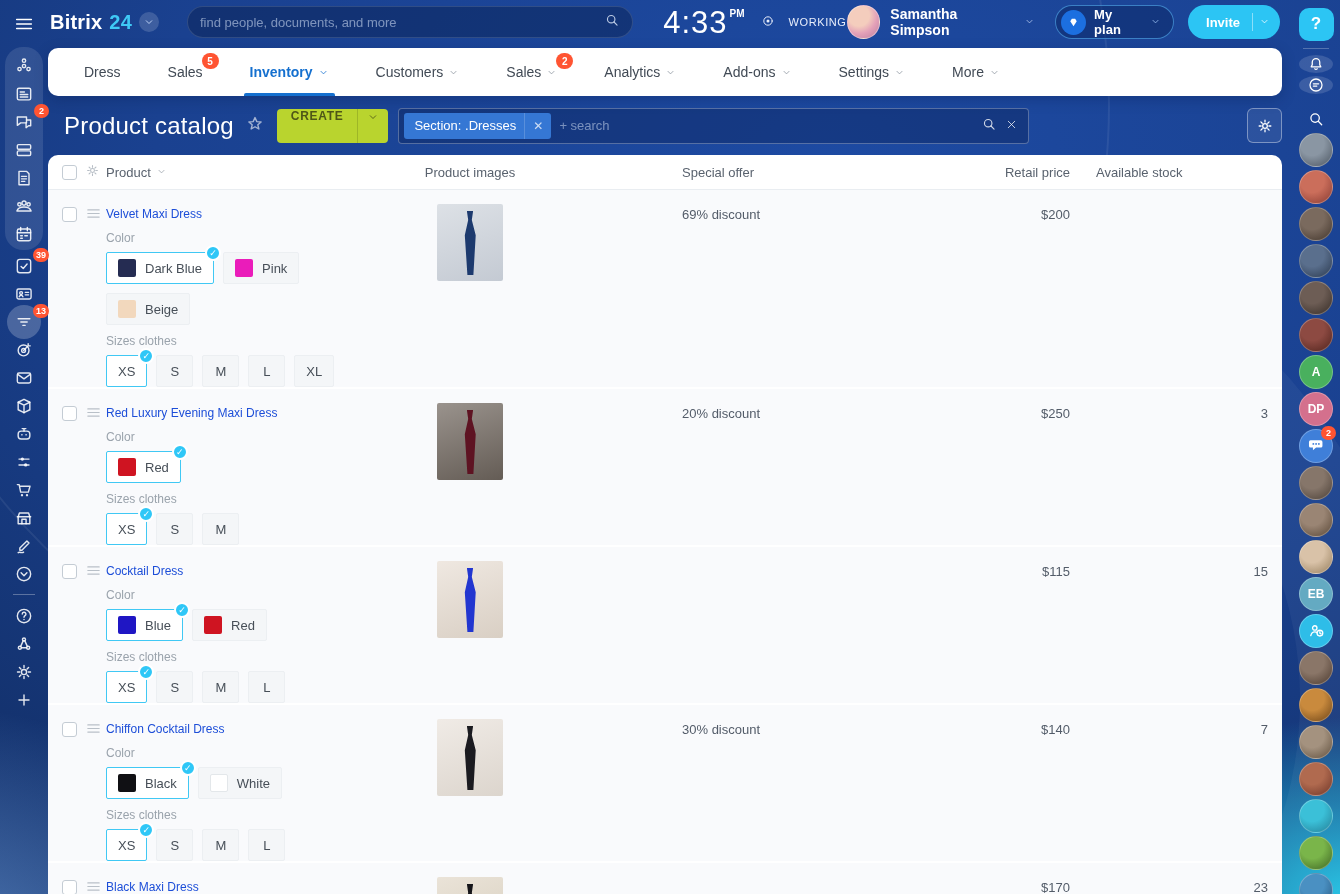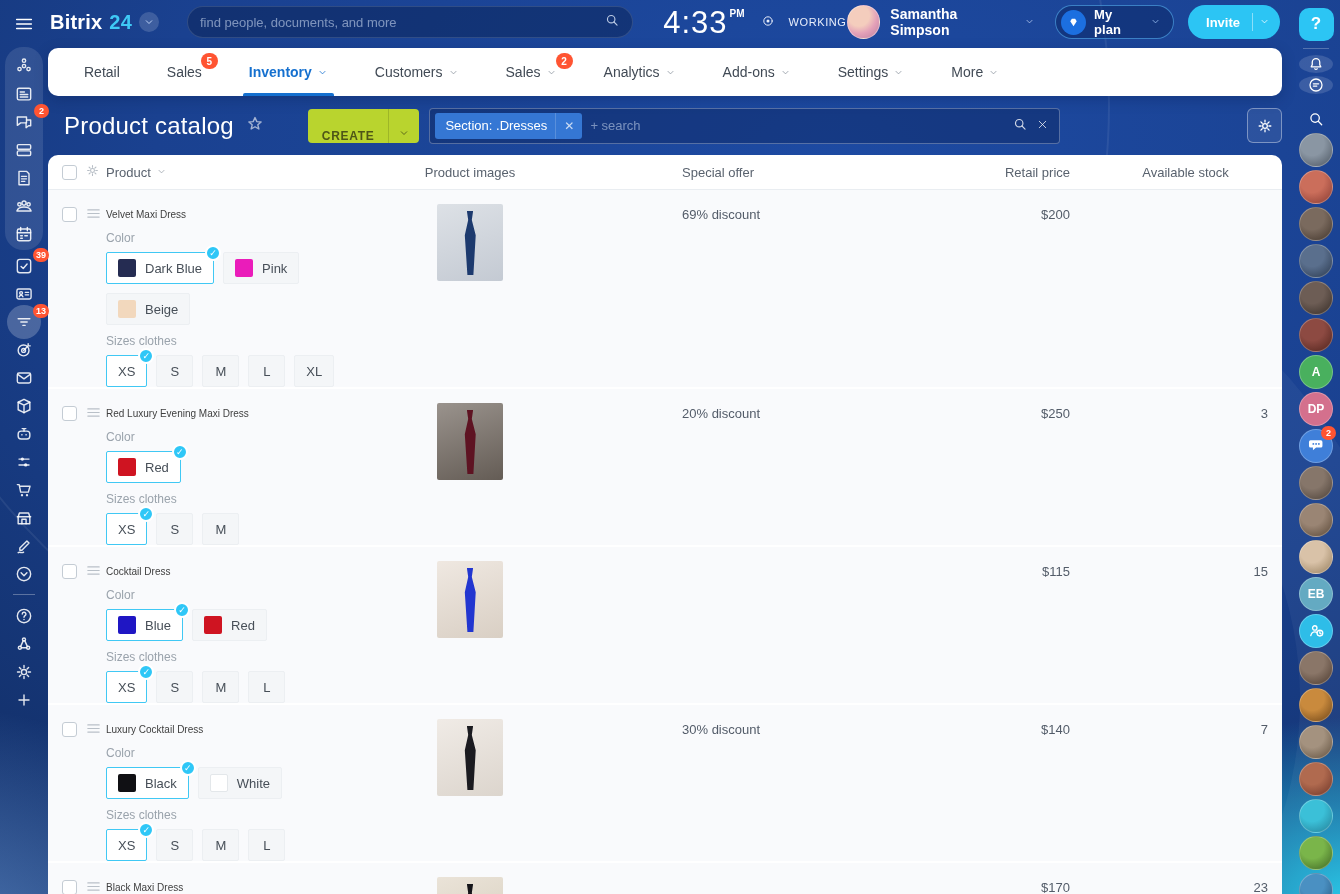--- a/index.html
+++ b/index.html
@@ -75,21 +75,21 @@
   .nav-item .crt{color:#8b949e}
   .nav-item.active{color:#1570cf;font-weight:bold}
   .nav-item.active .crt{color:#1570cf}
   .nav-item.active::after{content:"";position:absolute;left:-6px;right:-6px;bottom:0;height:3px;background:#1570cf;border-radius:2px 2px 0 0}
   .nav-badge{position:absolute;top:5px;right:-16px;min-width:17px;height:16px;border-radius:9px;background:#ff5432;color:#fff;
     font-size:10px;font-weight:bold;display:flex;align-items:center;justify-content:center;padding:0 4px}
 
   .page-head{height:59px;display:flex;align-items:center}
   .page-title{margin-left:16px;color:#fff;font-size:24px;font-weight:normal;letter-spacing:.2px}
   .star{margin-left:11px;color:rgba(255,255,255,.6);cursor:pointer}
-  .create-btn{margin-left:43px;height:34px;border-radius:4px;background:#b9d42e;display:flex;align-items:flex-end;cursor:pointer;overflow:hidden}
+  .create-btn{margin-left:12px;height:34px;border-radius:4px;background:#b9d42e;display:flex;align-items:flex-start;cursor:pointer;overflow:hidden}
   .create-btn .lbl{padding:0 14px;font-size:12px;font-weight:bold;letter-spacing:.7px;color:#4e5617}
   .create-btn .sep{width:1px;height:34px;background:rgba(0,0,0,.14)}
   .create-btn .crt{padding:0 9px;color:#4e5617}
   .filterbar{margin-left:10px;width:631px;height:36px;background:rgba(8,28,76,.35);border:1px solid rgba(255,255,255,.28);
     border-radius:4px;display:flex;align-items:center;padding:0 10px 0 5px}
   .fchip{height:26px;background:#3577d4;border-radius:3px;display:flex;align-items:center;color:#fff;font-size:13px;cursor:pointer}
   .fchip .txt{padding:0 8px 0 10px}
   .fchip .x{padding:0 8px;color:rgba(255,255,255,.75);font-size:12px;border-left:1px solid rgba(255,255,255,.18);align-self:stretch;display:flex;align-items:center}
   .filterbar input{flex:1;background:transparent;border:0;outline:0;color:#e8f0fc;font-size:13px;margin-left:8px;font-family:inherit}
   .filterbar input::placeholder{color:rgba(222,233,250,.5)}
@@ -102,27 +102,27 @@
   .grid{display:grid;grid-template-columns:58px 258px 212px 290px 230px 186px}
   .thead{height:35px;align-items:center;border-bottom:1px solid #e9edf1;font-size:13px;color:#59626e}
   .th-sel{display:flex;align-items:center;gap:8px;padding-left:14px}
   .cbx{width:15px;height:15px;border:1.5px solid #c4ccd4;border-radius:3px;background:#fff;cursor:pointer;flex:0 0 auto}
   .th-gear{color:#b6bdc5;cursor:pointer}
   .th-prod{display:flex;align-items:center;gap:5px;cursor:pointer}
   .th-prod .crt{color:#9aa2ab}
   .th-center{text-align:center}
   .th-offer{padding-left:106px}
   .th-right{text-align:right;padding-right:26px}
-  .th-stock{text-align:center;padding-right:7px}
+  .th-stock{text-align:left;padding-right:7px}
 
   .trow{min-height:137px;background:#f9fafc;border-bottom:2px solid #fff;align-items:start}
   .td-sel{display:flex;align-items:flex-start;gap:8px;padding:17px 0 0 14px}
   .row-menu{color:#b9c0c8;cursor:pointer;margin-top:-2px}
   .td-prod{padding-top:14px}
-  .prod-link{color:#404040;font-size:10px;text-decoration:none;cursor:pointer}
+  .prod-link{color:#1d4ed8;font-size:12px;text-decoration:none;cursor:pointer}
   .plabel{color:#9aa3ac;font-size:12px;margin:9px 0 7px}
   .chips{display:flex;gap:9px;flex-wrap:wrap}
   .chip{position:relative;display:inline-flex;align-items:center;gap:9px;height:32px;padding:0 11px;background:#f4f6f8;
     border:1px solid #eceff2;border-radius:2px;font-size:13px;color:#474f58;cursor:pointer}
   .chip.sel{background:#fff;border-color:#40c8f4}
   .chip-badge{position:absolute;top:-8px;right:-8px;width:16px;height:16px;border-radius:50%;background:#2fc7f7;color:#fff;
     font-size:9px;display:flex;align-items:center;justify-content:center;border:2px solid #fff}
   .sw{width:18px;height:18px;border-radius:2px;flex:0 0 auto}
   .chip.size{min-width:37px;justify-content:center;gap:0}
   .td-img{display:flex;justify-content:center;padding-top:14px}
@@ -488,21 +488,21 @@
         <div class="rr-av" style="background: radial-gradient(circle at 38% 30%, rgb(176, 106, 79) 0px, rgb(176, 106, 79) 40%, rgb(115, 57, 42) 95%);"></div>
         <div class="rr-av" style="background: radial-gradient(circle at 38% 30%, rgb(59, 192, 216) 0px, rgb(59, 192, 216) 40%, rgb(37, 132, 156) 95%);"></div>
         <div class="rr-av" style="background: radial-gradient(circle at 38% 30%, rgb(122, 181, 74) 0px, rgb(122, 181, 74) 40%, rgb(66, 107, 38) 95%);"></div>
         <div class="rr-av" style="background: radial-gradient(circle at 38% 30%, rgb(74, 144, 194) 0px, rgb(74, 144, 194) 40%, rgb(42, 93, 133) 95%);"></div>
       </div>
   </aside>
 
   <main class="main">
     <nav class="mainnav" id="mainNav">
         <div class="nav-item">
-          <span>Retail</span>
+          <span>Dress</span>
         </div>
         <div class="nav-item">
           <span>Sales</span>
           <span class="nav-badge">5</span>
         </div>
         <div class="nav-item active">
           <span>Inventory</span>
           <span class="crt" style="display: inline-flex;">
             <svg width="11" height="11" viewBox="0 0 24 24" fill="none" stroke="currentColor" stroke-width="1.7" stroke-linecap="round" stroke-linejoin="round">
               <path d="M6.5 9.5l5.5 5.5 5.5-5.5"></path>
@@ -760,21 +760,21 @@
           </div>
           <div class="grid trow">
             <div class="td-sel">
               <span class="cbx"></span>
               <span class="row-menu" style="display: inline-flex;">
                 <svg width="17" height="17" viewBox="0 0 24 24" fill="none" stroke="currentColor" stroke-width="1.7" stroke-linecap="round" stroke-linejoin="round">
                   <path d="M4 7h16M4 12h16M4 17h16"></path>
                 </svg>
               </span>
             </div>
-            <div class="td-prod"><a class="prod-link">Luxury Cocktail Dress</a><div class="plabel">Color</div><div class="chips">
+            <div class="td-prod"><a class="prod-link">Chiffon Cocktail Dress</a><div class="plabel">Color</div><div class="chips">
                 <div class="chip sel">
                   <span class="sw" style="background: rgb(16, 16, 20);"></span>
                   <span>Black</span>
                   <span class="chip-badge">✓</span>
                 </div>
                 <div class="chip">
                   <span class="sw" style="background: rgb(255, 255, 255); border: 1px solid rgb(227, 231, 234);"></span>
                   <span>White</span>
                 </div>
               </div><div class="plabel">Sizes clothes</div><div class="chips">

